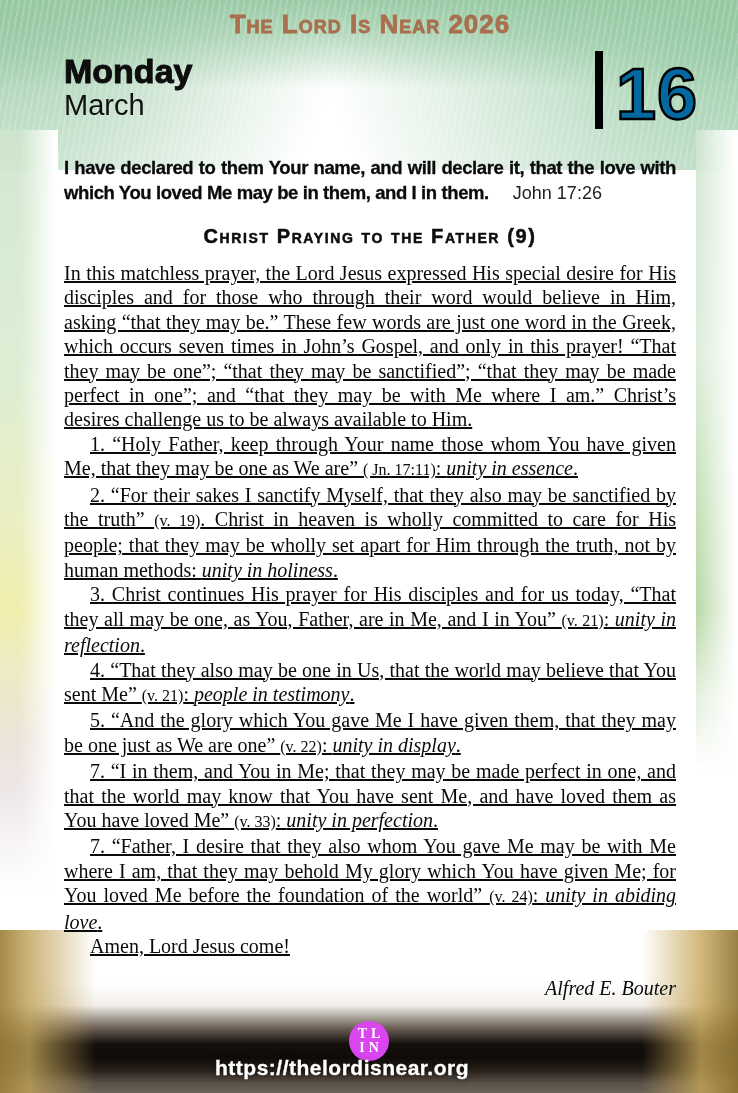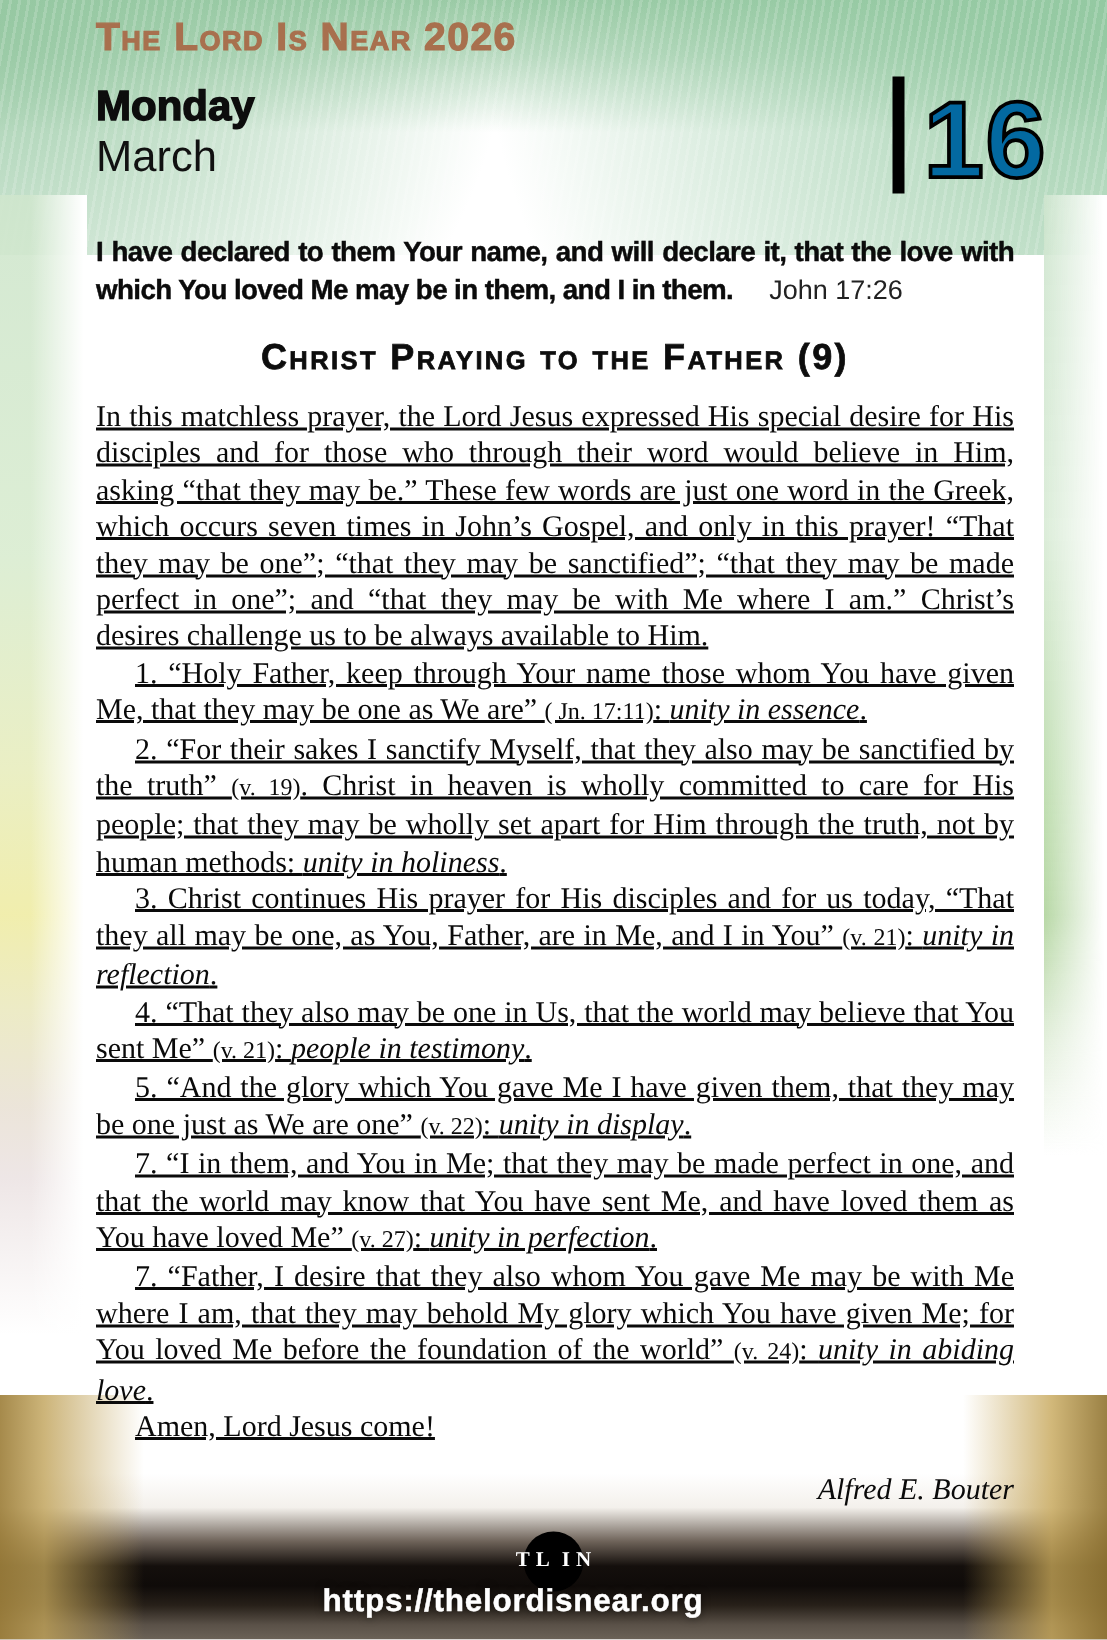--- a/index.html
+++ b/index.html
@@ -53,63 +53,63 @@
         rgba(192,162,88,0) 13%, rgba(192,162,88,0) 87%,
         rgba(198,166,88,0.8) 95%, rgba(146,118,52,0.92) 100%),
       linear-gradient(180deg,
         rgba(255,255,255,1) 0%, rgba(255,255,255,0.95) 32%,
         rgba(236,231,223,0.6) 46%, rgba(60,45,32,0.75) 60%,
         #140f0c 70%, #0f0b09 78%, #272019 86%, #5a5148 94%, #6b6257 100%);
   }
   
   .content{position:relative;z-index:1;padding:0 62px 0 64px;}
   .masthead{
-    margin:0;padding-top:9px;text-align:left;
+    margin:0;padding-top:9px;text-align:center;
     font-variant:small-caps;font-weight:bold;font-size:26px;letter-spacing:1px;
     color:#a8704e;-webkit-text-stroke:0.8px #a8704e;
   }
   .date-row{display:flex;align-items:flex-start;margin-top:13px;height:88px;}
-  .weekday{font-size:28px;font-weight:bold;line-height:36px;color:#0d0d0d;-webkit-text-stroke:1px #0d0d0d;}
+  .weekday{font-size:34px;font-weight:bold;line-height:36px;color:#0d0d0d;-webkit-text-stroke:1px #0d0d0d;}
   .month{font-size:29px;font-weight:normal;line-height:33px;color:#111;}
   .day-group{margin-left:auto;display:flex;align-items:flex-start;margin-right:-22px;}
   .day-bar{display:inline-block;width:8px;height:78px;background:#000;margin-right:13px;margin-top:-2px;}
   .day-num{
     font-size:72px;font-weight:bold;line-height:66px;margin-top:8px;
     color:#0369a1;-webkit-text-stroke:2.5px #000;letter-spacing:1px;
   }
   .verse{
     margin-top:14px;font-weight:bold;font-size:18.5px;line-height:25px;
     letter-spacing:-0.4px;text-align:justify;color:#0b0b0b;-webkit-text-stroke:0.3px #0b0b0b;
   }
   .verse-ref{
     font-weight:normal;-webkit-text-stroke:0;font-size:18px;letter-spacing:0;
     color:#222;margin-left:24px;white-space:nowrap;
   }
   .article-title{
     margin-top:19px;text-align:center;
-    font-variant:small-caps;font-weight:bold;font-size:24px;letter-spacing:1.6px;
+    font-variant:small-caps;font-weight:bold;font-size:20px;letter-spacing:1.6px;
     color:#0d0d0d;-webkit-text-stroke:0.5px #0d0d0d;
   }
   .body-text{
     margin-top:13px;font-family:"Liberation Serif",serif;
     font-size:20px;line-height:24.4px;color:#0a0a0a;text-align:justify;
   }
   .body-text p{margin:0;text-decoration:underline;}
   .body-text p.indent{text-indent:26px;}
   .seg-italic{font-style:italic;}
   .seg-ref{font-size:16px;}
   .author{
     font-family:"Liberation Serif",serif;font-style:italic;font-size:20px;
     text-align:right;margin-top:19px;color:#0a0a0a;
   }
   
   .logo{
     position:absolute;z-index:2;left:50%;top:1021px;transform:translateX(-50%);
-    width:40px;height:40px;border-radius:50%;background:#000000;
-    display:flex;justify-content:center;align-items:center;
+    width:40px;height:40px;border-radius:50%;background:#d946ef;
+    display:flex;flex-direction:column;justify-content:center;align-items:center;
   }
   .logo-line{
     font-family:"Liberation Serif",serif;font-weight:bold;color:#fff;
     font-size:14px;line-height:14px;letter-spacing:4px;text-indent:4px;
   }
   .site-url{
     position:absolute;z-index:2;left:0;top:1056px;width:684px;text-align:center;
     color:#ffffff;font-weight:bold;font-size:21px;letter-spacing:0.5px;
     -webkit-text-stroke:0.3px #fff;text-shadow:0 0 6px rgba(0,0,0,0.6);
   }
@@ -142,21 +142,21 @@
 
   <div class="article-title">Christ Praying to the Father (9)</div>
 
   <div class="body-text">
       <p class=""><span class="seg-normal">In this matchless prayer, the Lord Jesus expressed His special desire for His disciples and for those who through their word would believe in Him, asking “that they may be.” These few words are just one word in the Greek, which occurs seven times in John’s Gospel, and only in this prayer! “That they may be one”; “that they may be sanctified”; “that they may be made perfect in one”; and “that they may be with Me where I am.” Christ’s desires challenge us to be always available to Him.</span></p>
       <p class="indent"><span class="seg-normal">1. “Holy Father, keep through Your name those whom You have given Me, that they may be one as We are” </span><span class="seg-ref">( Jn. 17:11)</span><span class="seg-normal">: </span><span class="seg-italic">unity in essence</span><span class="seg-normal">.</span></p>
       <p class="indent"><span class="seg-normal">2. “For their sakes I sanctify Myself, that they also may be sanctified by the truth” </span><span class="seg-ref">(v. 19)</span><span class="seg-normal">. Christ in heaven is wholly committed to care for His people; that they may be wholly set apart for Him through the truth, not by human methods: </span><span class="seg-italic">unity in holiness</span><span class="seg-normal">.</span></p>
       <p class="indent"><span class="seg-normal">3. Christ continues His prayer for His disciples and for us today, “That they all may be one, as You, Father, are in Me, and I in You” </span><span class="seg-ref">(v. 21)</span><span class="seg-normal">: </span><span class="seg-italic">unity in reflection</span><span class="seg-normal">.</span></p>
       <p class="indent"><span class="seg-normal">4. “That they also may be one in Us, that the world may believe that You sent Me” </span><span class="seg-ref">(v. 21)</span><span class="seg-normal">: </span><span class="seg-italic">people in testimony</span><span class="seg-normal">.</span></p>
       <p class="indent"><span class="seg-normal">5. “And the glory which You gave Me I have given them, that they may be one just as We are one” </span><span class="seg-ref">(v. 22)</span><span class="seg-normal">: </span><span class="seg-italic">unity in display</span><span class="seg-normal">.</span></p>
-      <p class="indent"><span class="seg-normal">7. “I in them, and You in Me; that they may be made perfect in one, and that the world may know that You have sent Me, and have loved them as You have loved Me” </span><span class="seg-ref">(v. 27)</span><span class="seg-normal">: </span><span class="seg-italic">unity in perfection</span><span class="seg-normal">.</span></p>
+      <p class="indent"><span class="seg-normal">7. “I in them, and You in Me; that they may be made perfect in one, and that the world may know that You have sent Me, and have loved them as You have loved Me” </span><span class="seg-ref">(v. 33)</span><span class="seg-normal">: </span><span class="seg-italic">unity in perfection</span><span class="seg-normal">.</span></p>
       <p class="indent"><span class="seg-normal">7. “Father, I desire that they also whom You gave Me may be with Me where I am, that they may behold My glory which You have given Me; for You loved Me before the foundation of the world” </span><span class="seg-ref">(v. 24)</span><span class="seg-normal">: </span><span class="seg-italic">unity in abiding love</span><span class="seg-normal">.</span></p>
       <p class="indent"><span class="seg-normal">Amen, Lord Jesus come!</span></p>
     </div>
 
   <div class="author">Alfred E. Bouter</div>
 </div>
 
 <div class="logo">
   <span class="logo-line">TL</span>
   <span class="logo-line">IN</span>

